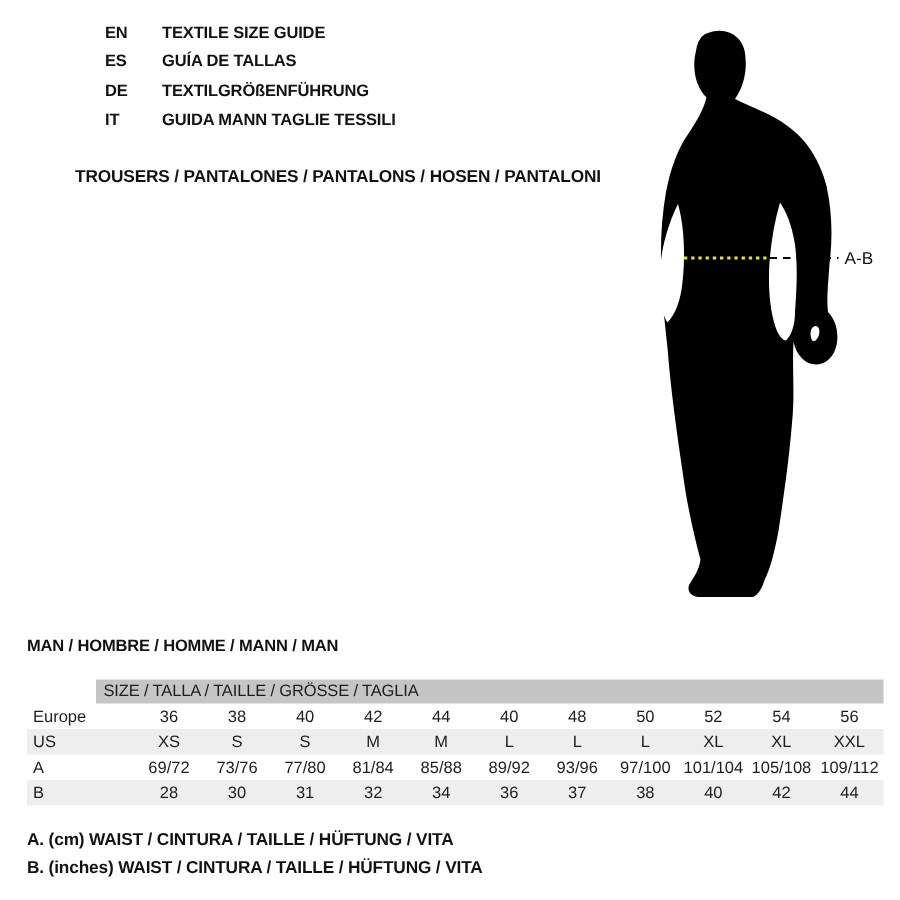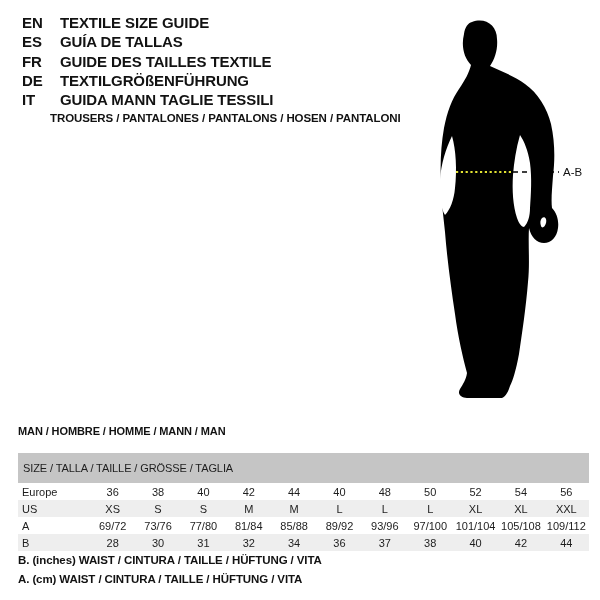--- a/index.html
+++ b/index.html
@@ -7,62 +7,59 @@
     width: 600px; height: 600px;
     position: relative;
     background: #ffffff;
     font-family: "Liberation Sans", sans-serif;
     color: #121212;
     overflow: hidden;
   }
 
   
   .lang-block { position: absolute; left: 22px; top: 13px; }
-  .lang-row { display: flex; line-height: 19.3px; font-weight: 700; font-size: 15px; letter-spacing: -0.1px; }
+  .lang-row { display: flex; line-height: 19.3px; font-weight: 700; font-size: 11px; letter-spacing: -0.1px; margin-left: 48px; }
   .lang-code { width: 38px; flex: 0 0 38px; }
 
   .category { position: absolute; left: 22px; top: 109px; font-weight: 700; font-size: 11.5px; line-height: 19.3px; letter-spacing: -0.1px; margin-left: 28px; }
 
   
   .figure-wrap { position: absolute; left: 400px; top: 12px; width: 200px; height: 400px; }
   .figure-wrap svg { display: block; }
   .figure-wrap text { font-family: "Liberation Sans", sans-serif; fill: #111; }
 
   .gender-title { position: absolute; left: 18px; top: 424px; font-weight: 700; font-size: 11px; line-height: 14px; letter-spacing: -0.1px; }
 
   
   .size-table { position: absolute; left: 18px; top: 453px; width: 571px; font-size: 11px; color: #1d1d1d; }
   .st-header {
-    height: 30px; background: var(--st-header-bg, #c5c5c5);
+    height: 16px; background: var(--st-header-bg, #c5c5c5);
     display: flex; align-items: center; padding-left: 5px; box-sizing: border-box;
     letter-spacing: -0.1px;
+    margin-left: 46px;
   }
   .st-row { display: grid; grid-template-columns: 72px repeat(11, 1fr); height: 17px; align-items: center; }
   .st-row.alt { background: var(--st-alt-bg, #eeeeee); }
   .st-label { padding-left: 4px; }
   .st-cell { text-align: center; white-space: nowrap; }
 
   
   .notes { position: absolute; left: 18px; top: 551px; font-weight: 700; font-size: 11.5px; line-height: 19.3px; letter-spacing: -0.1px; }
 </style>
 </head>
 <body>
 
 <div class="lang-block">
   <div class="lang-row">
     <span class="lang-code">EN</span>
     <span>TEXTILE SIZE GUIDE</span>
   </div>
   <div class="lang-row">
     <span class="lang-code">ES</span>
     <span>GUÍA DE TALLAS</span>
-  </div>
-  <div class="lang-row">
-    <span class="lang-code">FR</span>
-    <span>GUIDE DES TAILLES TEXTILE</span>
   </div>
   <div class="lang-row">
     <span class="lang-code">DE</span>
     <span>TEXTILGRÖßENFÜHRUNG</span>
   </div>
   <div class="lang-row">
     <span class="lang-code">IT</span>
     <span>GUIDA MANN TAGLIE TESSILI</span>
   </div>
 </div>
@@ -180,15 +177,15 @@
         <div class="st-cell">37</div>
         <div class="st-cell">38</div>
         <div class="st-cell">40</div>
         <div class="st-cell">42</div>
         <div class="st-cell">44</div>
       </div>
     </div>
 </div>
 
 <div class="notes">
+  <div>A. (cm) WAIST / CINTURA / TAILLE / HÜFTUNG / VITA</div>
   <div>B. (inches) WAIST / CINTURA / TAILLE / HÜFTUNG / VITA</div>
-  <div>A. (cm) WAIST / CINTURA / TAILLE / HÜFTUNG / VITA</div>
 </div>
 
 </body></html>

